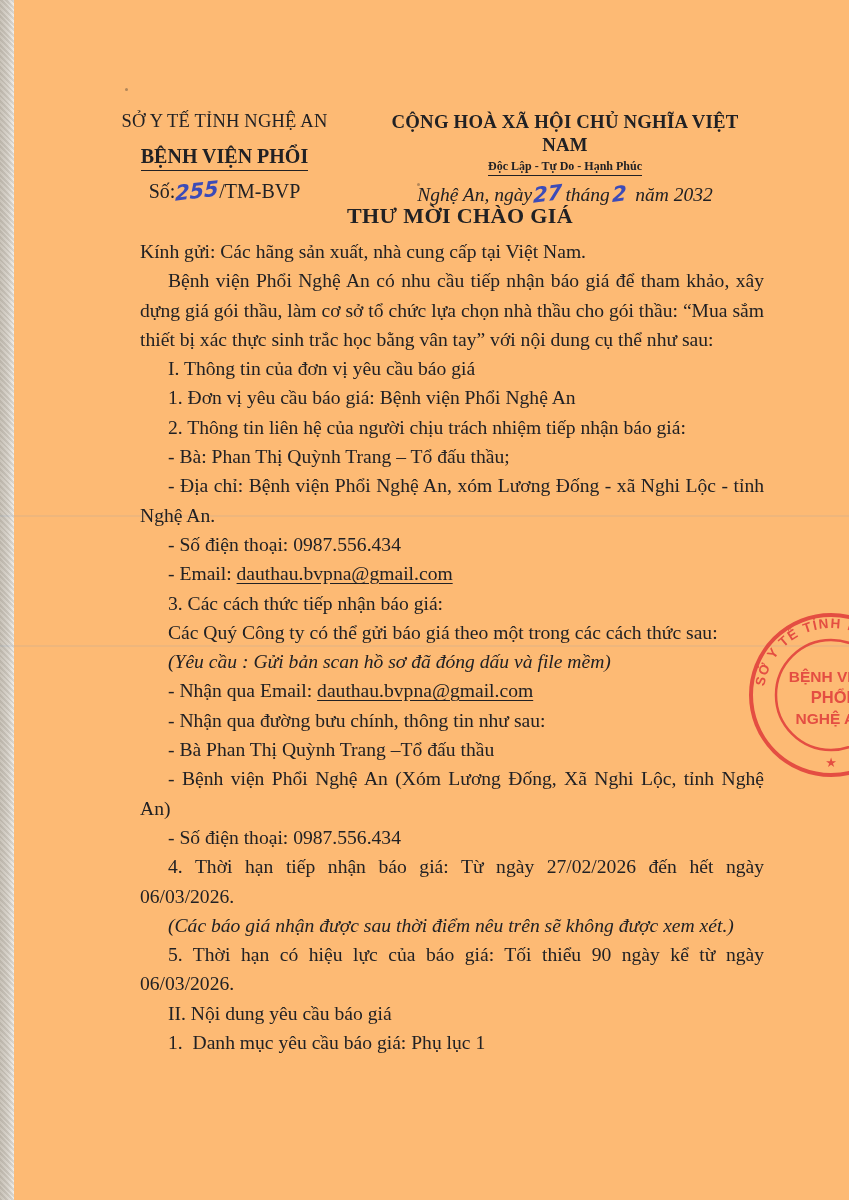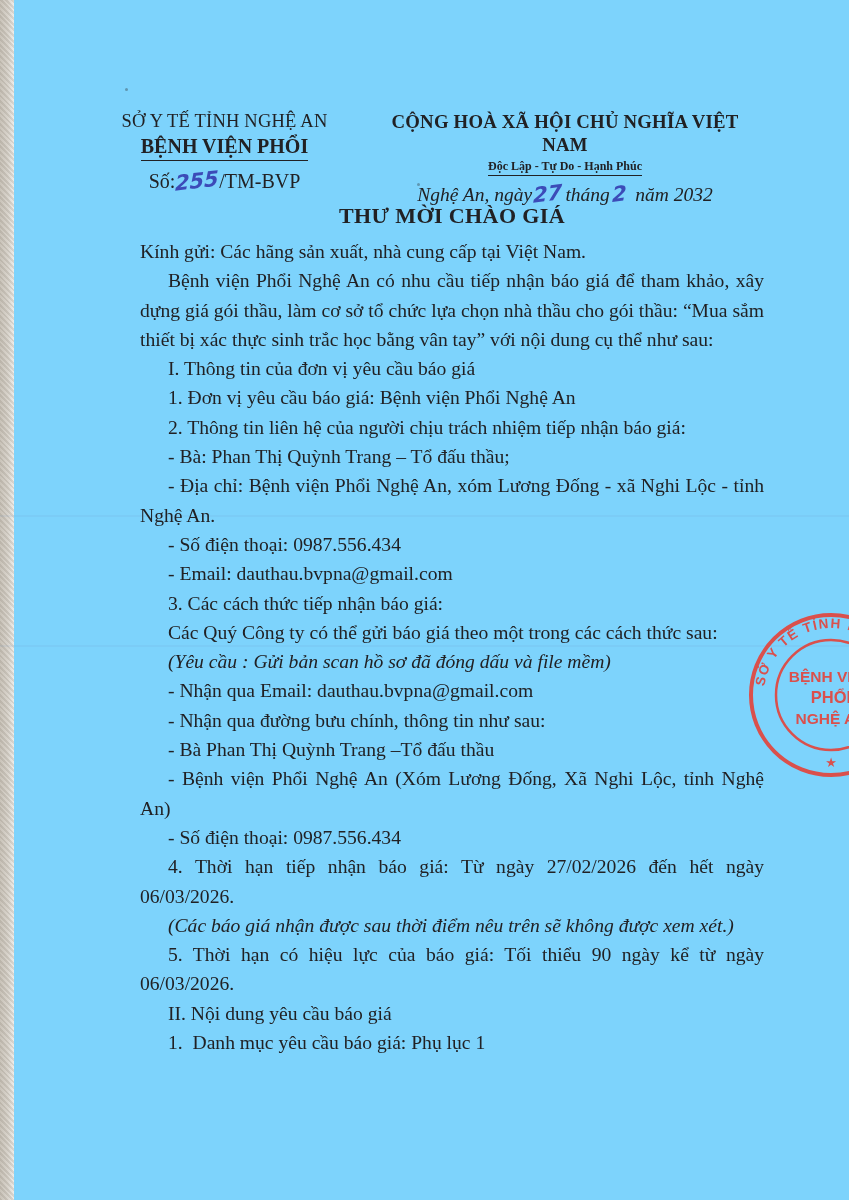--- a/index.html
+++ b/index.html
@@ -2,64 +2,64 @@
 <html><head>
 <meta charset="utf-8">
 <style>
   html,body{margin:0;padding:0;}
   body{
     width:849px;height:1200px;position:relative;overflow:hidden;
     background:#f3f1ed;
     font-family:"Liberation Serif","DejaVu Serif",serif;
     color:#212124;
   }
-  .page{position:absolute;inset:0;background:#7dd3fc;overflow:hidden;}
+  .page{position:absolute;inset:0;background:#fdba74;overflow:hidden;}
   .scan-edge{
     position:absolute;left:0;top:0;width:14px;height:1200px;
     background:
       repeating-linear-gradient(45deg, rgba(120,112,98,.18) 0 2px, rgba(255,255,255,0) 2px 4px),
       linear-gradient(90deg,#c9c3b9,#d8d3cb 55%,#efede9);
   }
   .scan-line{position:absolute;left:0;width:849px;height:2px;background:rgba(110,150,200,.10);}
   .speck{position:absolute;width:3px;height:3px;border-radius:50%;background:rgba(40,40,40,.35);}
 
   
   .hdr{position:absolute;top:110px;text-align:center;line-height:1.25;}
   .hdr-left{left:112px;width:225px;}
   .hdr-right{left:380px;width:370px;}
   .h-small{font-size:18.5px;letter-spacing:.2px;}
-  .h-unit{font-size:20px;font-weight:bold;margin-top:1px;}
+  .h-unit{font-size:20px;font-weight:bold;margin-top:11px;}
   .h-nat1{font-size:18.8px;font-weight:bold;letter-spacing:.2px;}
   .h-nat2{font-size:12px;font-weight:bold;margin-top:2px;}
   .uline{display:inline-block;border-bottom:1.8px solid #212124;padding-bottom:1px;}
   .h-num{font-size:20px;margin-top:8px;}
   .h-date{font-size:19.5px;font-style:italic;margin-top:7px;}
   .hand{
     font-family:"DejaVu Sans",sans-serif;font-style:italic;font-weight:bold;
     color:#3c4bb8;display:inline-block;transform:rotate(-7deg) skewX(-8deg);
     font-size:21px;line-height:1;
   }
   .hand.day{margin:0 3px 0 1px;}
   .hand.month{margin:0 4px 0 2px;}
 
   
   .title{
-    position:absolute;left:140px;width:624px;top:203px;text-align:center;
+    position:absolute;left:148px;width:624px;top:203px;text-align:center;
     font-size:22px;font-weight:bold;letter-spacing:.4px;
   }
 
   
   .body{position:absolute;left:140px;top:237px;width:624px;font-size:19.6px;line-height:29.3px;}
   .ln{margin:0;text-indent:28px;}
   .ln.c{text-align:left;text-indent:0;}
   .ln.l{text-indent:0;}
   .ln.s{text-align:justify;text-align-last:justify;}
   .b{font-weight:normal;}
   .i{font-style:italic;}
-  .u{text-underline-offset:3px;margin-top:33px;}
+  .u{text-decoration:underline;text-underline-offset:3px;margin-top:33px;}
 
   
   .stamp{position:absolute;left:746px;top:610px;width:170px;height:170px;opacity:.92;}
   .stamp text{font-family:"Liberation Sans","DejaVu Sans",sans-serif;font-weight:bold;}
 </style>
 </head>
 <body>
 
 <div class="page">
 

